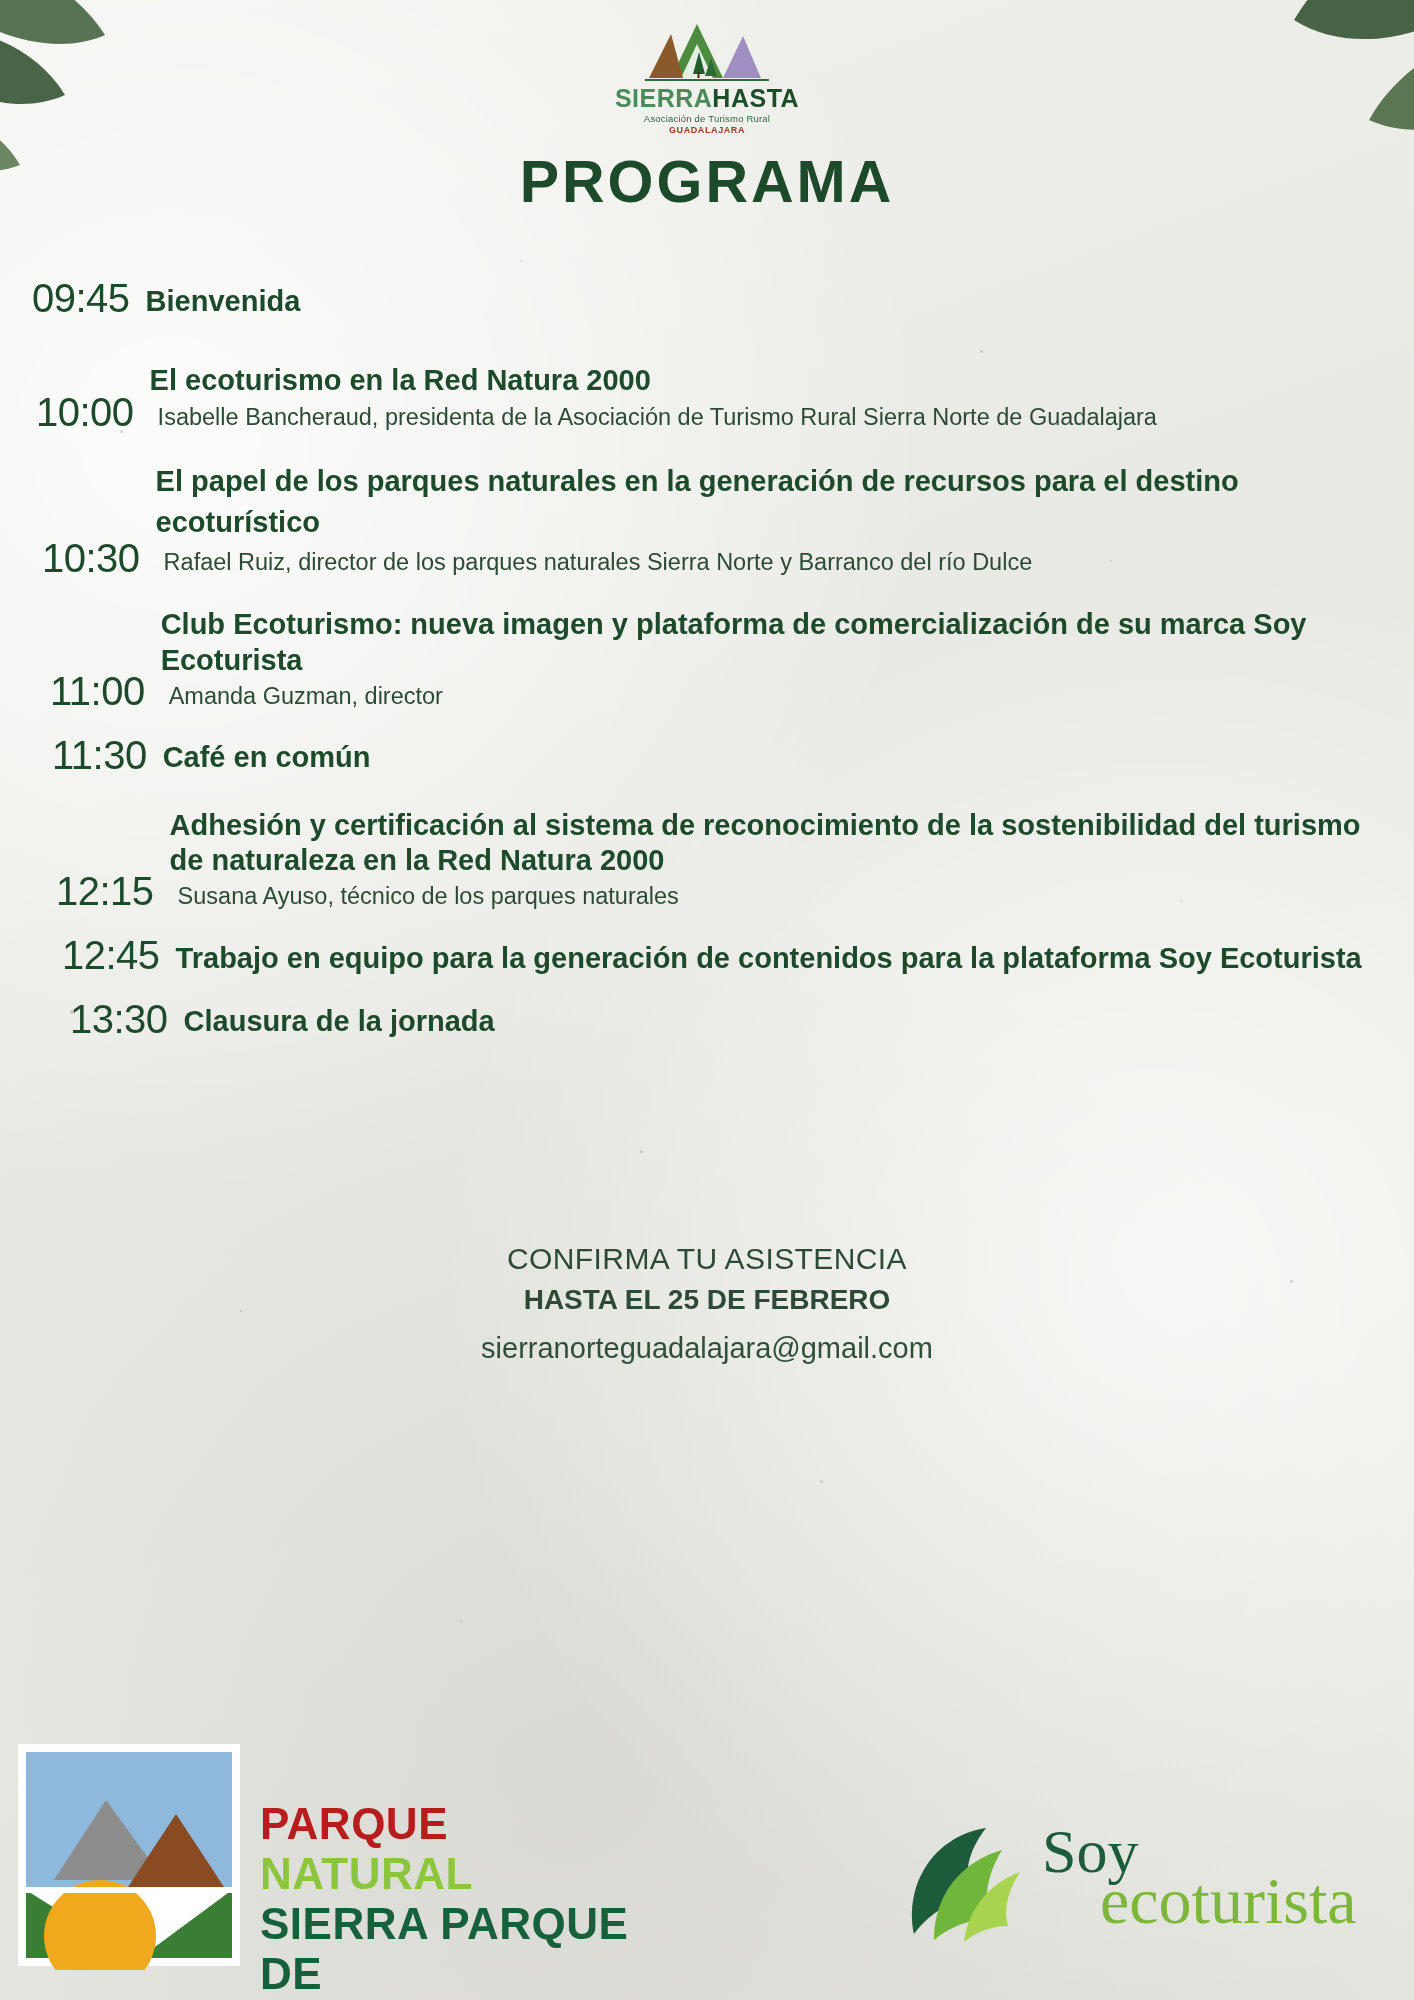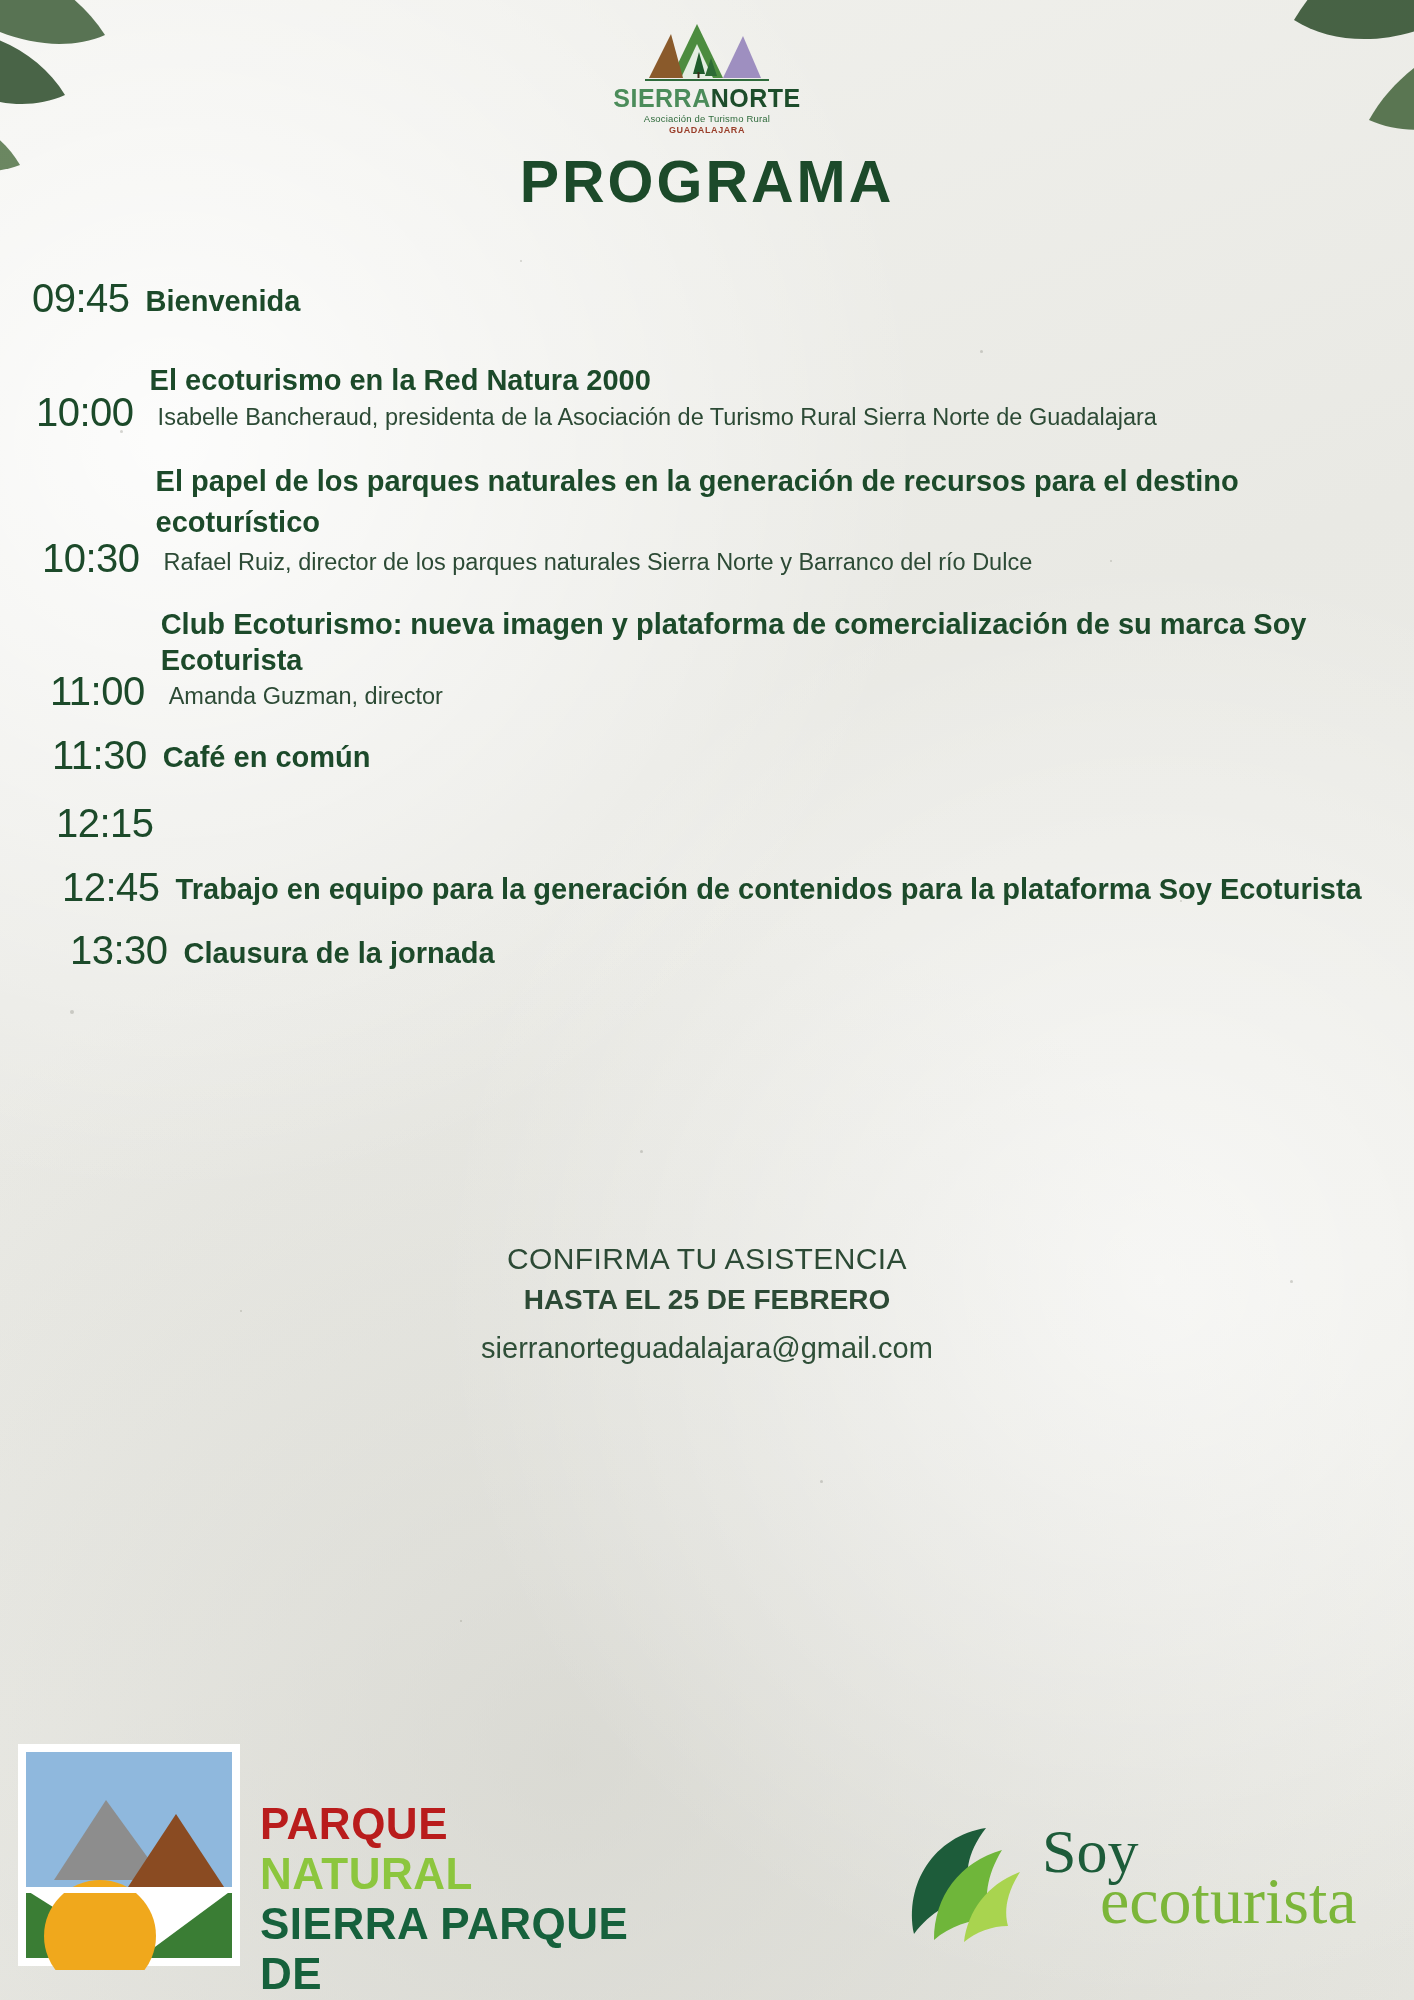--- a/index.html
+++ b/index.html
@@ -241,21 +241,21 @@
     <path d="M40,70 L62,26 L74,70 Z" fill="#8a5a2b"></path>
     <path d="M114,70 L134,28 L152,70 Z" fill="#9e8fc0"></path>
 
     <path d="M84,66 L90,44 L96,66 Z" fill="#1f5c2c"></path>
     <path d="M96,68 L102,50 L108,68 Z" fill="#2d6b35"></path>
     <rect x="88.5" y="64" width="2" height="6" fill="#3a2a16"></rect>
 
     <path d="M36,72 L160,72" stroke="#2f6b3c" stroke-width="2"></path>
   </svg>
   <div class="word">
-    <span class="sierra">SIERRA</span><span class="norte">NORTE</span>
+    <span class="sierra">SIERRA</span><span class="norte">HASTA</span>
   </div>
   <div class="sub1">Asociación de Turismo Rural</div>
   <div class="sub2">GUADALAJARA</div>
 </div>
 
 <div class="title">PROGRAMA</div>
 
 <div class="program">
 
   <div class="row r0">
@@ -291,20 +291,24 @@
 
   <div class="row r4">
     <div class="time">11:30</div>
     <div class="body">
       <div class="heading">Café en común</div>
     </div>
   </div>
 
   <div class="row r5">
     <div class="time">12:15</div>
+    <div class="body">
+      <div class="heading">Adhesión y certificación al sistema de reconocimiento de la sostenibilidad del turismo de naturaleza en la Red Natura 2000</div>
+      <div class="speaker">Susana Ayuso, técnico de los parques naturales</div>
+    </div>
   </div>
 
   <div class="row r6">
     <div class="time">12:45</div>
     <div class="body">
       <div class="heading">Trabajo en equipo para la generación de contenidos para la plataforma Soy Ecoturista</div>
     </div>
   </div>
 
   <div class="row r7">

